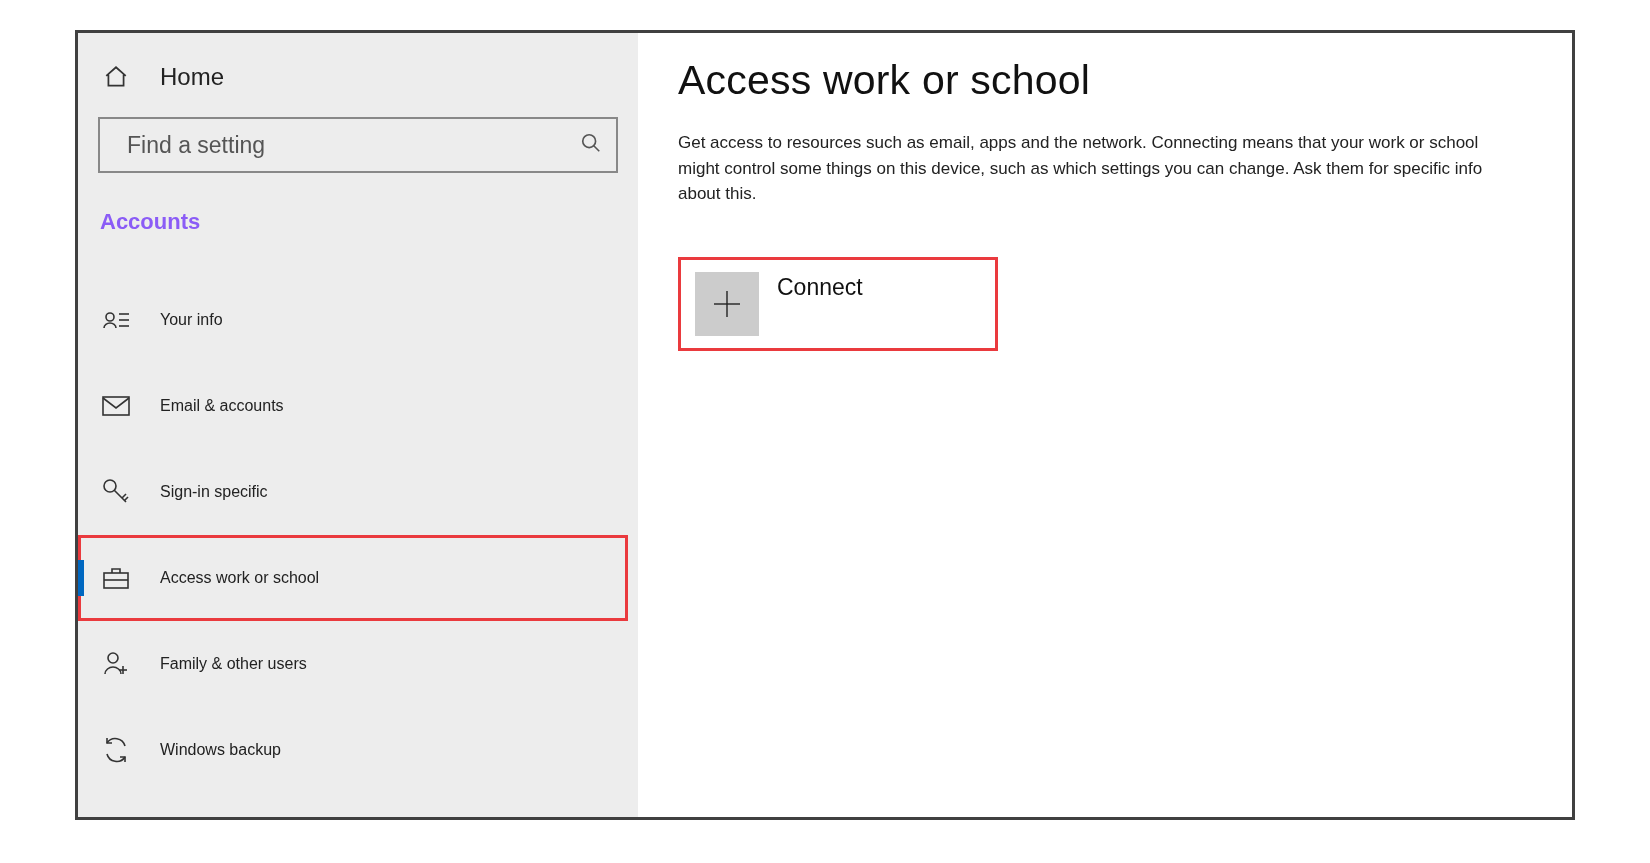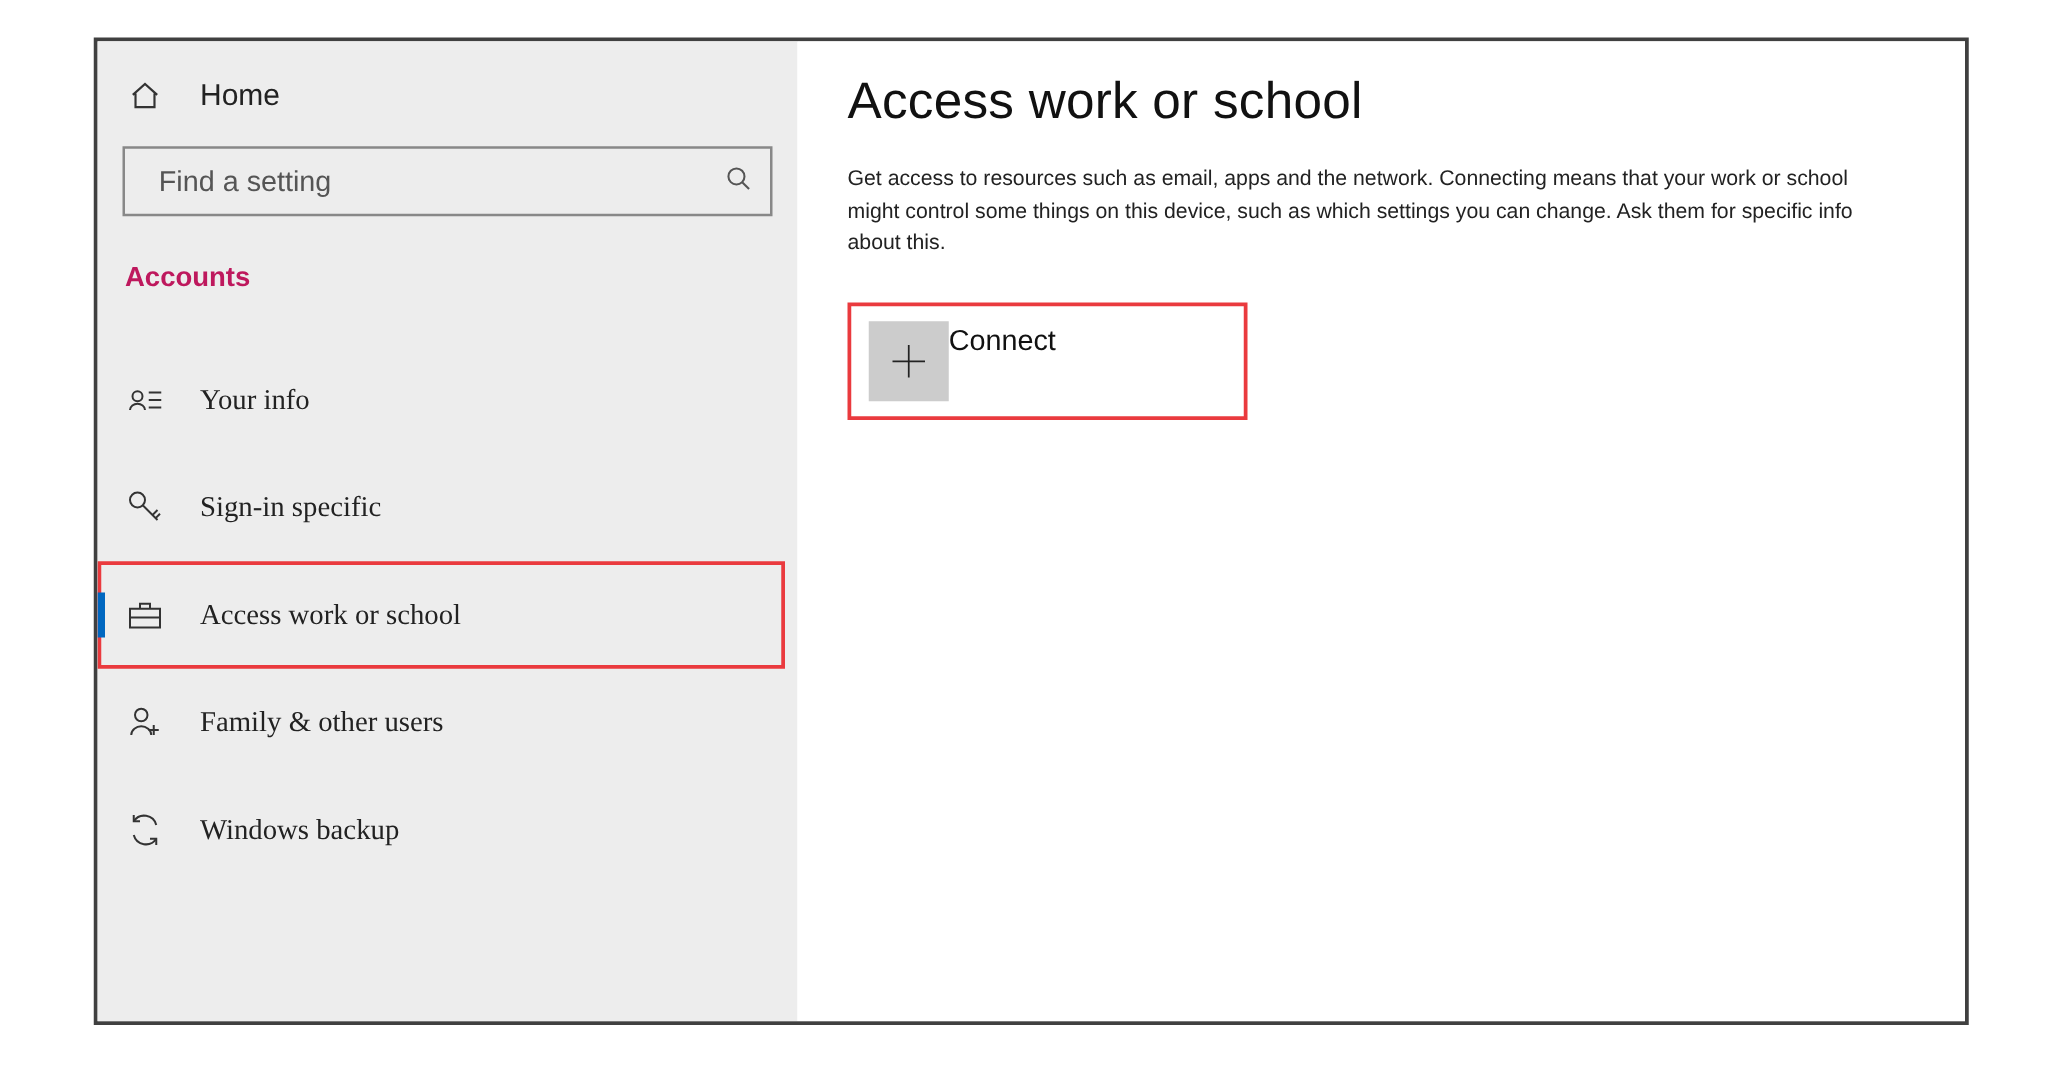--- a/index.html
+++ b/index.html
@@ -51,33 +51,33 @@
     font-size: 23px;
     color: #555;
     outline: none;
     margin-left: 13px;
   }
   .search-input::placeholder { color: #555; }
   .section-title {
     font-size: 22px;
     font-weight: 600;
     padding: 32px 0 18px 22px;
-    color: #be185d;
+    color: #8b5cf6;
   }
   .nav { padding-top: 24px; }
   .nav-item {
     position: relative;
     display: flex;
     align-items: center;
     gap: 28px;
     height: 86px;
     padding-left: 22px;
     cursor: pointer;
   }
-  .nav-item .label { font-size: 23px; color: #222; font-family: Liberation Serif, serif; }
+  .nav-item .label { font-size: 16px; color: #222; }
   .nav-item.selected::before {
     content: "";
     position: absolute;
     left: -3px;
     top: 22px;
     bottom: 22px;
     width: 6px;
     background: #0067c0;
   }
   .nav-item.highlight {
@@ -102,27 +102,28 @@
   }
   .page-title { font-size: 41px; font-weight: 400; color: #111; letter-spacing: 0.2px; }
   .page-desc {
     font-size: 17px;
     color: #222;
     line-height: 1.5;
     margin-top: 26px;
     max-width: 820px;
   }
   .connect-card {
-    margin-top: 35px;
+    margin-top: 50px;
     width: 320px;
     height: 94px;
     border: 3px solid #ea3a3e;
     display: flex;
     align-items: flex-end;
     padding: 12px 14px;
+    gap: 18px;
     cursor: pointer;
     background: #fff;
   }
   .connect-plus {
     width: 64px;
     height: 64px;
     background: #ccc;
     display: flex;
     align-items: center;
     justify-content: center;
@@ -169,20 +170,29 @@
               <circle cx="8" cy="9" r="4"></circle>
               <path d="M2 20c0-3 3-5 6-5s6 2 6 5"></path>
               <line x1="17" y1="6" x2="27" y2="6"></line>
               <line x1="17" y1="12" x2="27" y2="12"></line>
               <line x1="17" y1="18" x2="27" y2="18"></line>
             </svg>
         </span>
         <span class="label">Your info</span>
       </div>
 
+      <div class="nav-item">
+        <span class="icon-slot">
+          <svg width="28" height="22" viewBox="0 0 28 22">
+              <rect x="1" y="2" width="26" height="18"></rect>
+              <path d="M1 3 L14 13 L27 3"></path>
+            </svg>
+        </span>
+        <span class="label">Email &amp; accounts</span>
+      </div>
 
       <div class="nav-item">
         <span class="icon-slot">
           <svg width="28" height="28" viewBox="0 0 28 28">
               <circle cx="8" cy="8" r="6"></circle>
               <line x1="12" y1="12" x2="24" y2="24"></line>
               <line x1="20" y1="20" x2="24" y2="16"></line>
               <line x1="22.5" y1="22.5" x2="26" y2="19"></line>
             </svg>
         </span>

